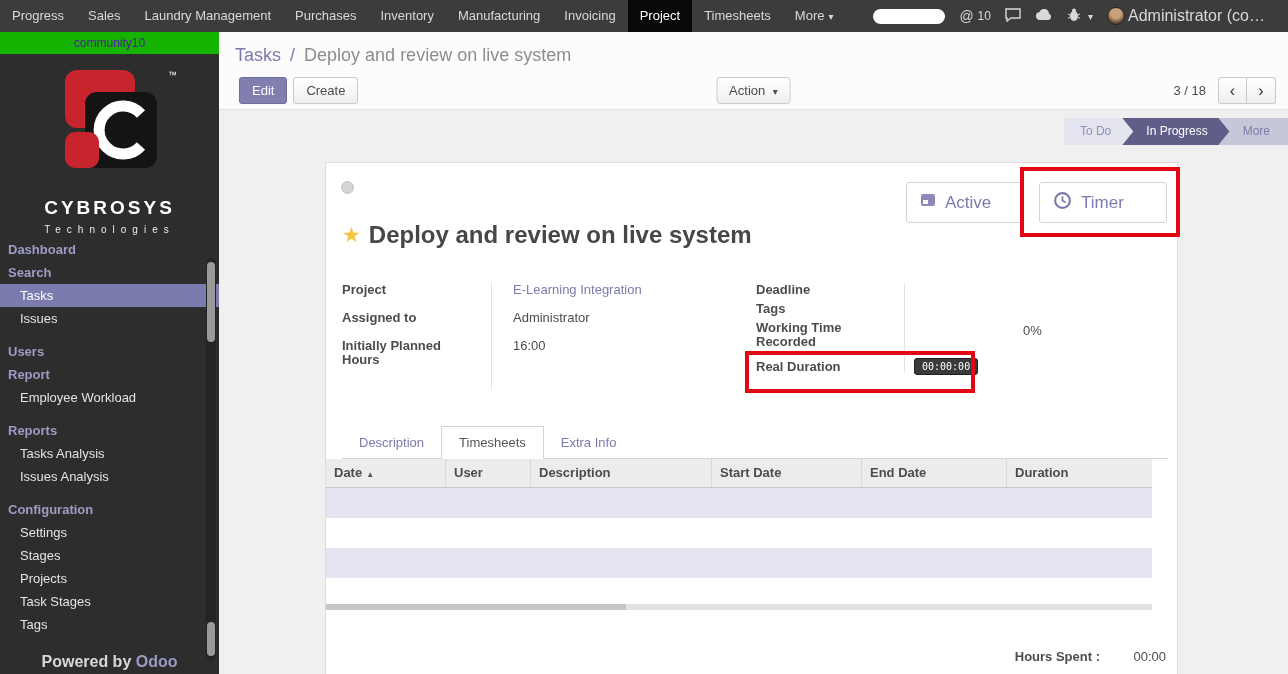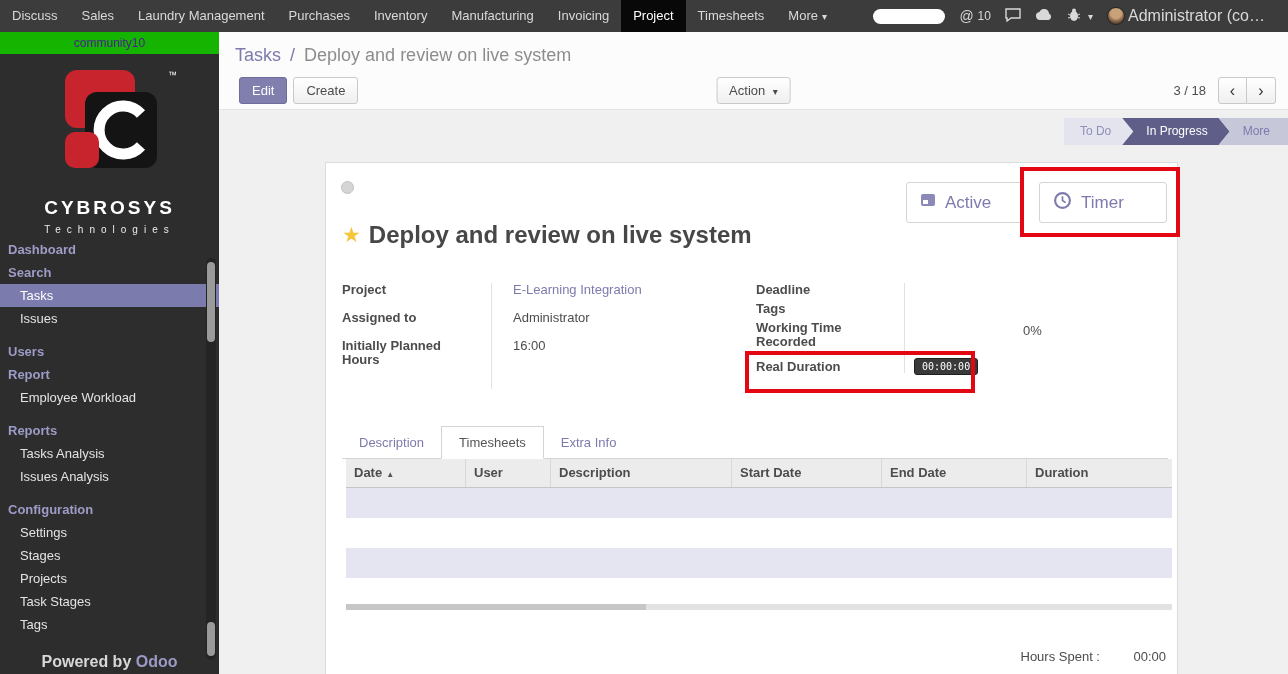--- a/index.html
+++ b/index.html
@@ -90,42 +90,42 @@
   .duration-badge{font-family:"DejaVu Sans Mono",monospace;font-size:10px;background:#3a3a3a;color:#fff;border:1px solid #1f1f1f;border-radius:3px;padding:2px 7px;margin-left:10px}
   .progress-val{position:absolute;left:697px;top:160px;font-size:13px}
   .ann{position:absolute;border:4px solid #e30613;z-index:30;pointer-events:none}
   .ann-timer{left:694px;top:4px;width:160px;height:70px}
   .ann-duration{left:419px;top:188px;width:230px;height:42px}
 
   .tabs{position:absolute;left:16px;top:262px;width:826px;height:34px;border-bottom:1px solid #d4d4d4;display:flex;align-items:flex-end}
   .tab{padding:8px 17px;font-size:13px;color:#7c7bad;cursor:pointer}
   .tab.active{background:#fff;border:1px solid #d4d4d4;border-bottom:1px solid #fff;margin-bottom:-1px;color:#555}
 
-  .table{position:absolute;left:20px;top:296px;width:826px}
+  .table{position:absolute;left:0;top:296px;width:826px}
   .thead{display:flex;background:#ececec;border-bottom:1px solid #c6c6c6;height:29px}
   .th{line-height:28px;padding:0 8px;font-weight:bold;font-size:13px;color:#4c4c4c;border-right:1px solid #d8d8d8;white-space:nowrap;overflow:hidden;cursor:pointer}
   .th:last-child{border-right:none}
   .sort{font-size:8px;margin-left:4px;color:#555}
   .w-date{width:120px}.w-user{width:85px}.w-desc{width:181px}.w-start{width:150px}.w-end{width:145px}.w-dur{width:145px}
   .trow{width:826px}
   .trow.lav{background:#e5e5f2;height:30px}
   .trow.white{background:#fff;height:30px}
   .trow.white-sm{background:#fff;height:26px}
   .hscroll{width:826px;height:6px;background:#e2e2e2}
   .hscroll .thumb{width:300px;height:6px;background:#c6c6c6;cursor:pointer}
   .hours-row{position:absolute;right:11px;top:486px;display:flex;align-items:center;gap:26px}
-  .hours-label{font-weight:normal}
+  .hours-label{font-weight:bold}
   .hours-value{min-width:40px;text-align:right}
 </style>
 </head>
 <body>
 
 <div class="topbar">
   <div class="menu">
-    <div class="menu-item">Discuss</div>
+    <div class="menu-item">Progress</div>
     <div class="menu-item">Sales</div>
     <div class="menu-item">Laundry Management</div>
     <div class="menu-item">Purchases</div>
     <div class="menu-item">Inventory</div>
     <div class="menu-item">Manufacturing</div>
     <div class="menu-item">Invoicing</div>
     <div class="menu-item active">Project</div>
     <div class="menu-item">Timesheets</div>
     <div class="menu-item"><span>More</span><span class="menu-caret">▾</span></div>
   </div>

